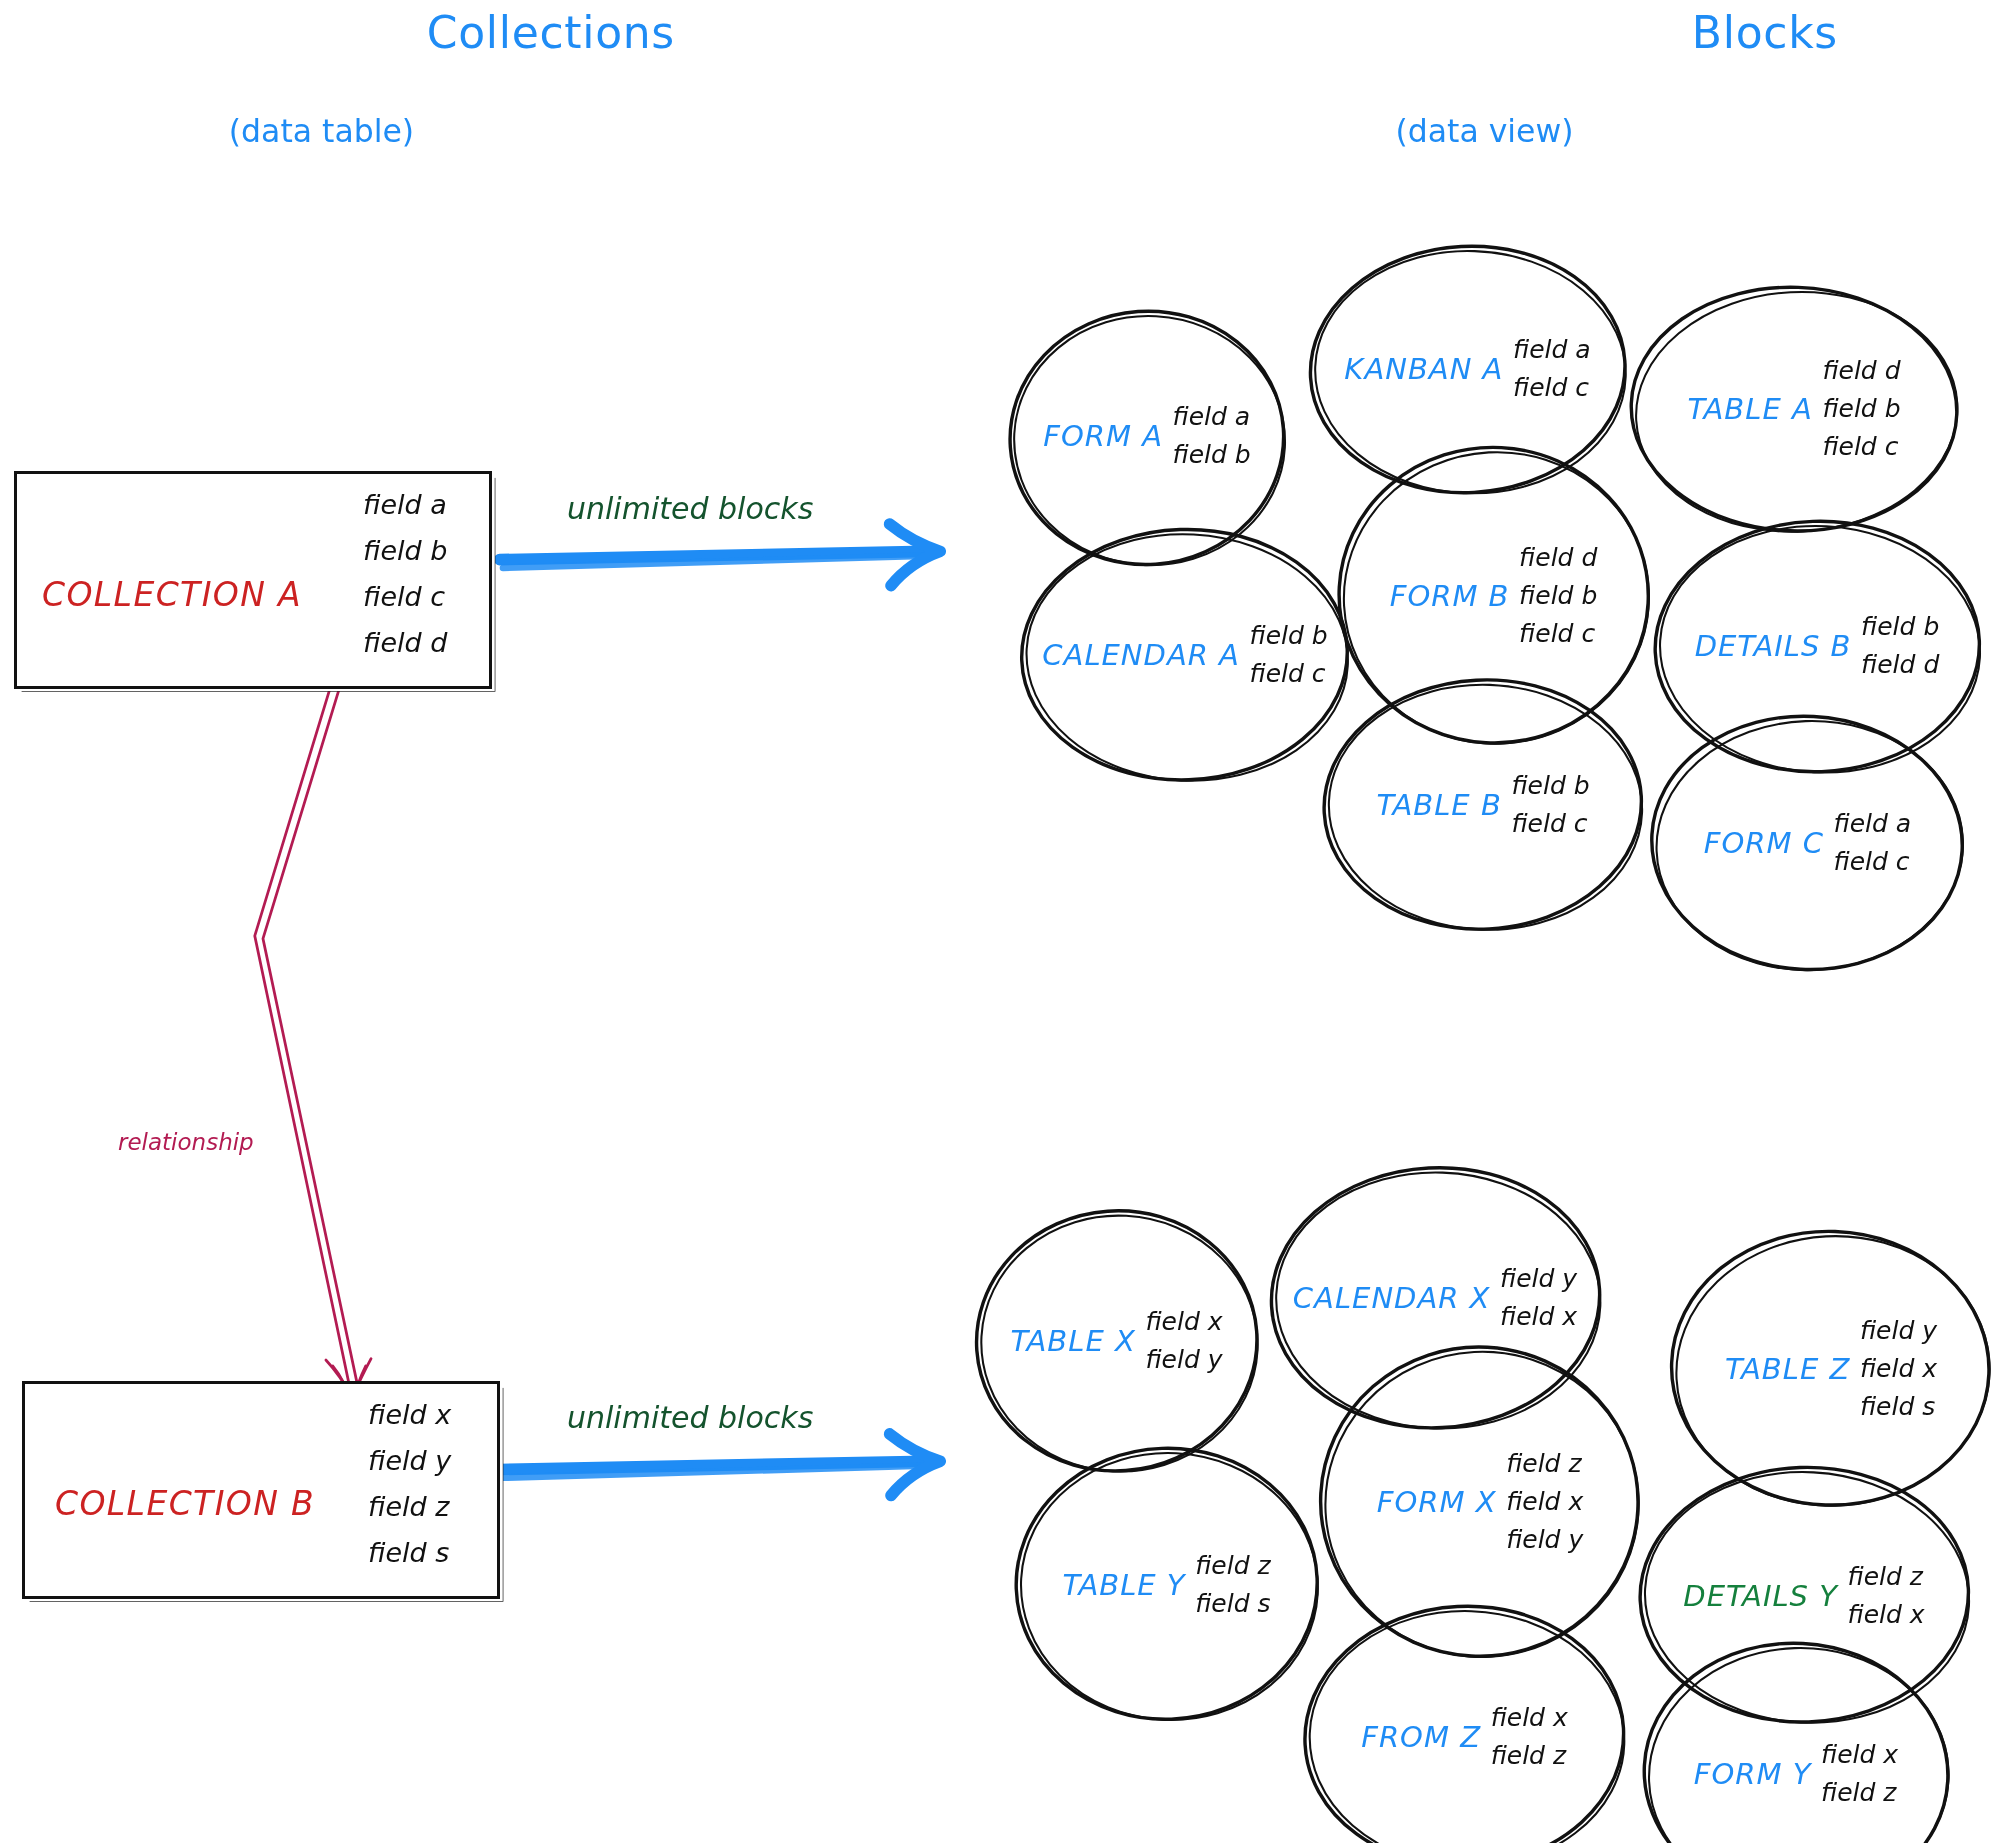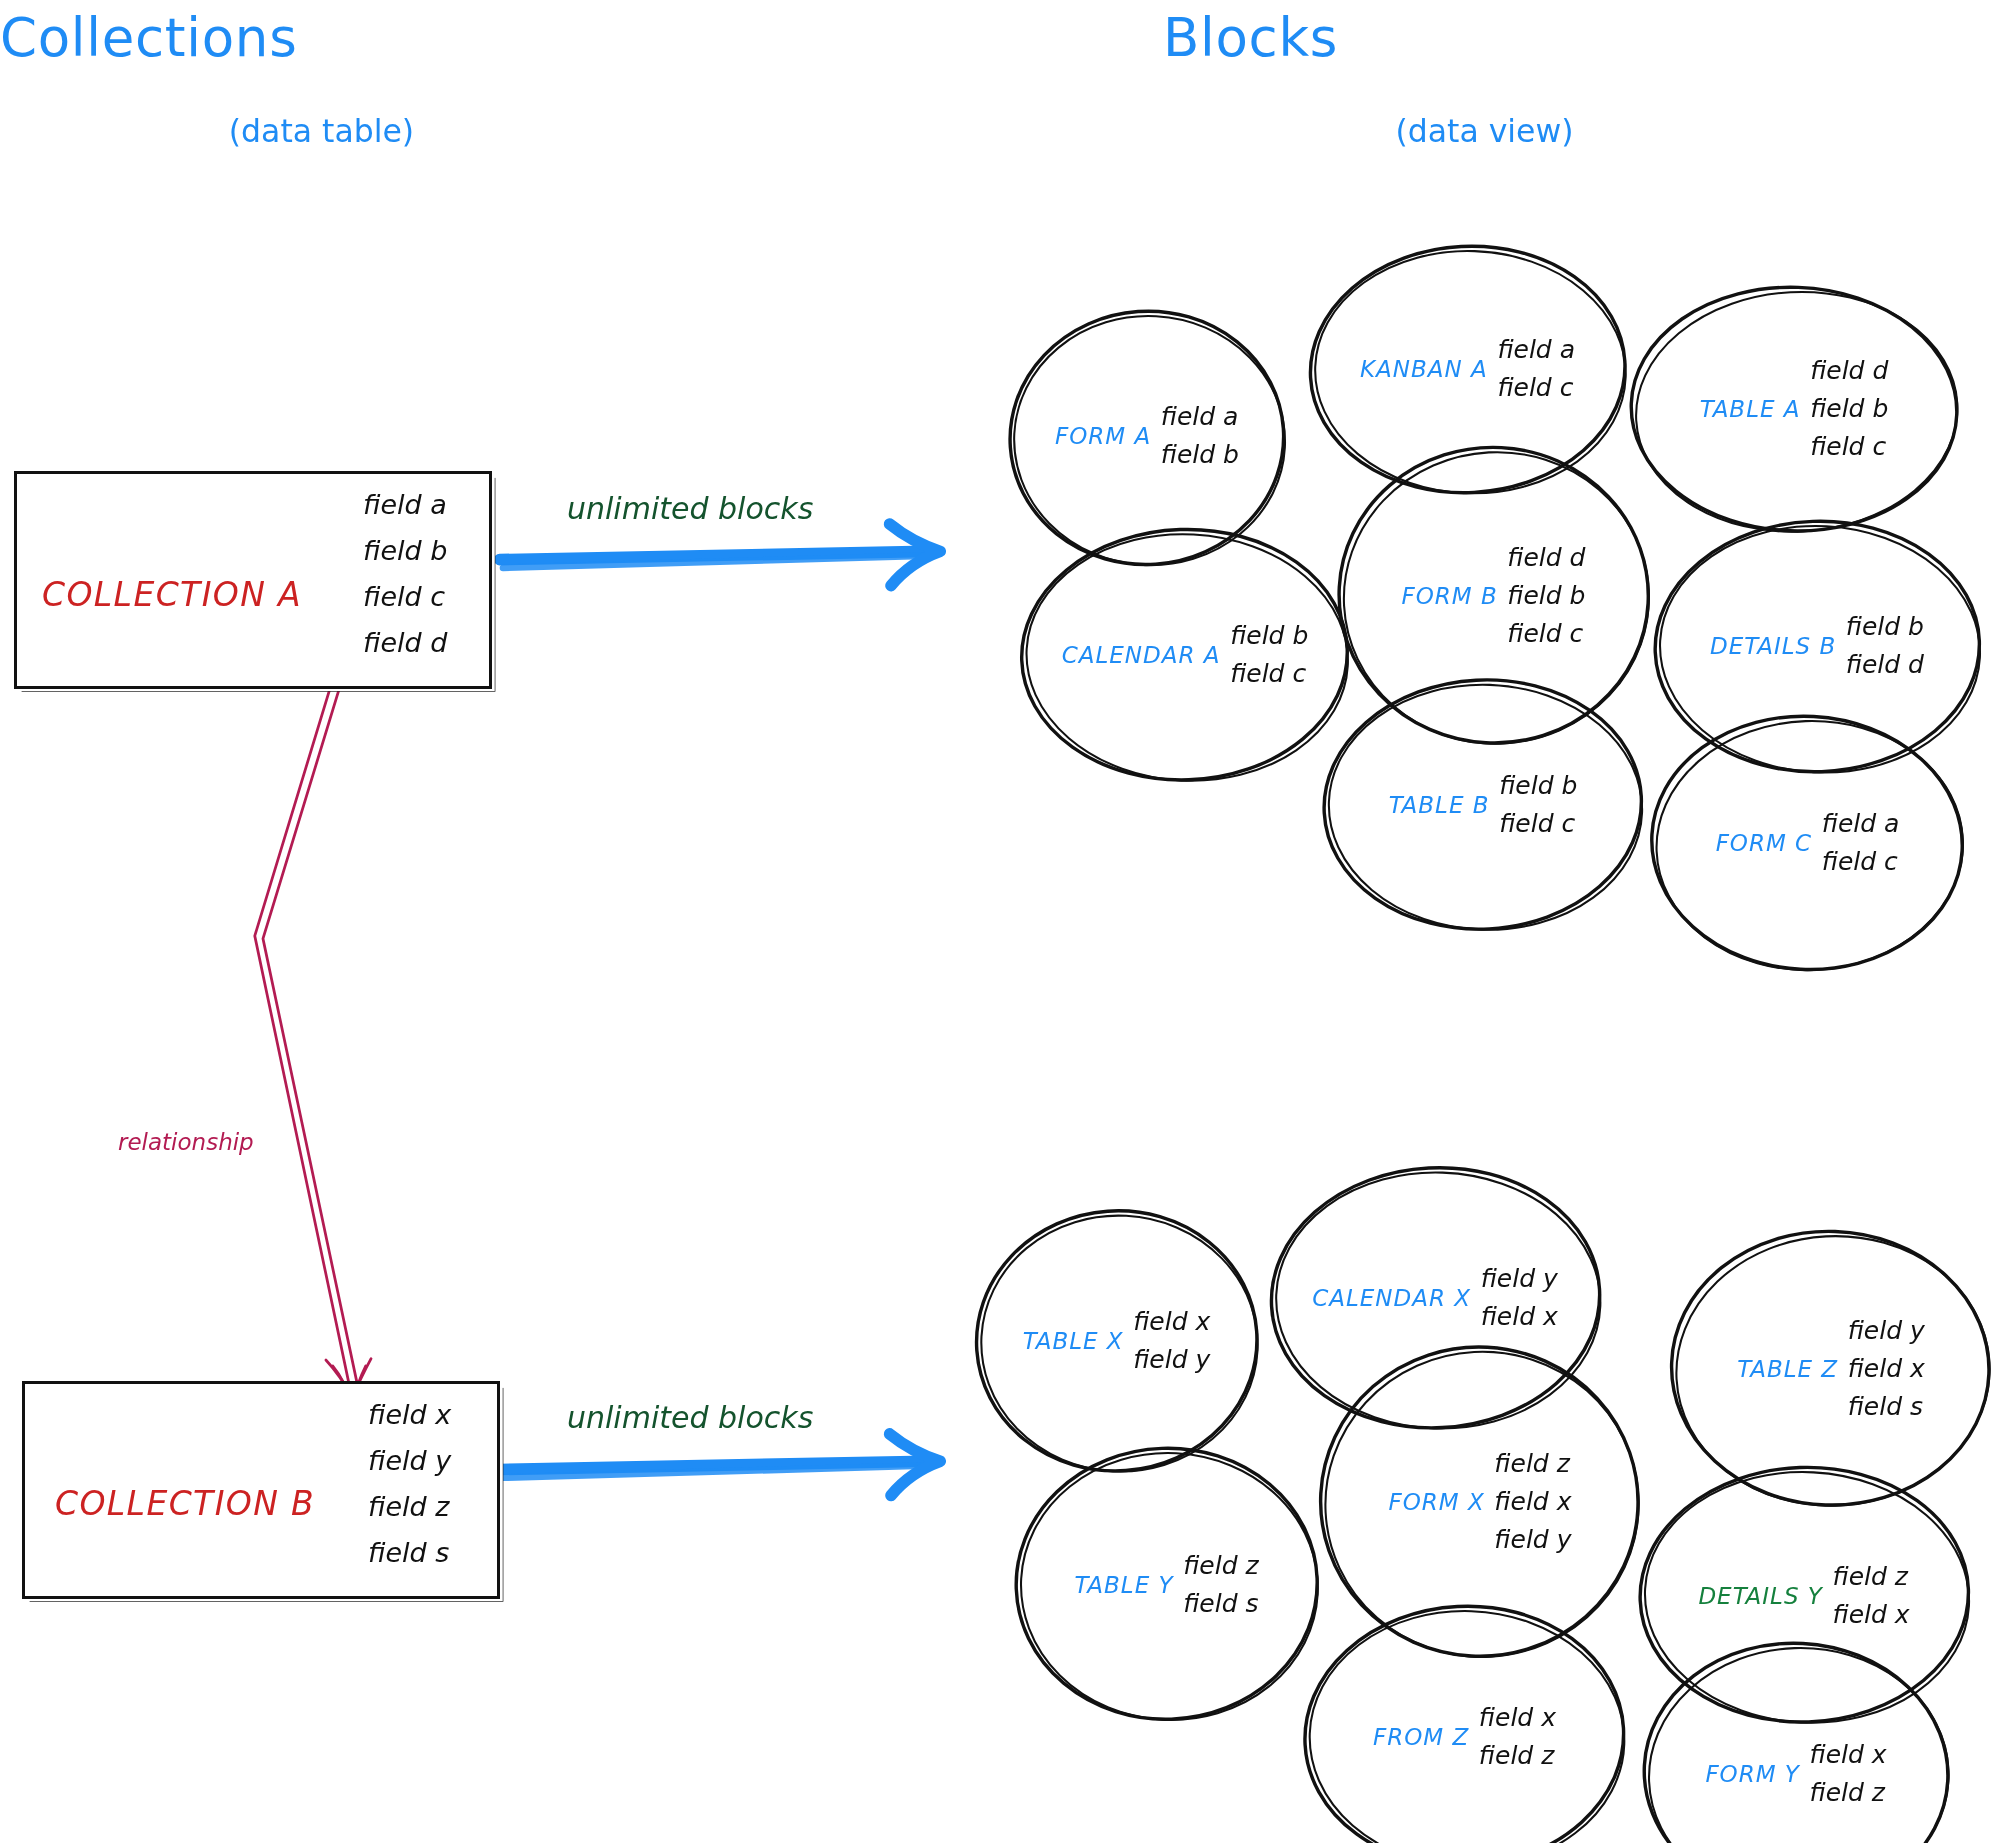--- a/index.html
+++ b/index.html
@@ -29,25 +29,26 @@
     pointer-events: none;
   }
   .txt {
     position: absolute;
     white-space: nowrap;
     font-family: "DejaVu Sans", sans-serif;
   }
   
   .heading {
     color: #1f8cf5;
-    font-size: 53px;
+    font-size: 44px;
     font-weight: 400;
     letter-spacing: 0.7px;
-    text-align: left;
+    text-align: right;
     font-family: "DejaVu Sans", sans-serif;
+    margin-left: 32px;
   }
   .subheading {
     color: #1f8cf5;
     font-size: 31.5px;
     text-align: center;
     font-family: "DejaVu Sans", sans-serif;
   }
   
   .coll-box {
     position: absolute;
@@ -98,21 +99,21 @@
   .block .bcontent {
     position: absolute;
     inset: 0;
     display: flex;
     flex-direction: row;
     align-items: center;
     justify-content: center;
     gap: 9.6px;
   }
   .block-name {
-    font-size: 23px;
+    font-size: 29px;
     font-style: italic;
     letter-spacing: 1px;
     white-space: nowrap;
     color: #1f8cf5;
   }
   .block-fields {
     display: flex;
     flex-direction: column;
     align-items: flex-start;
     white-space: nowrap;

